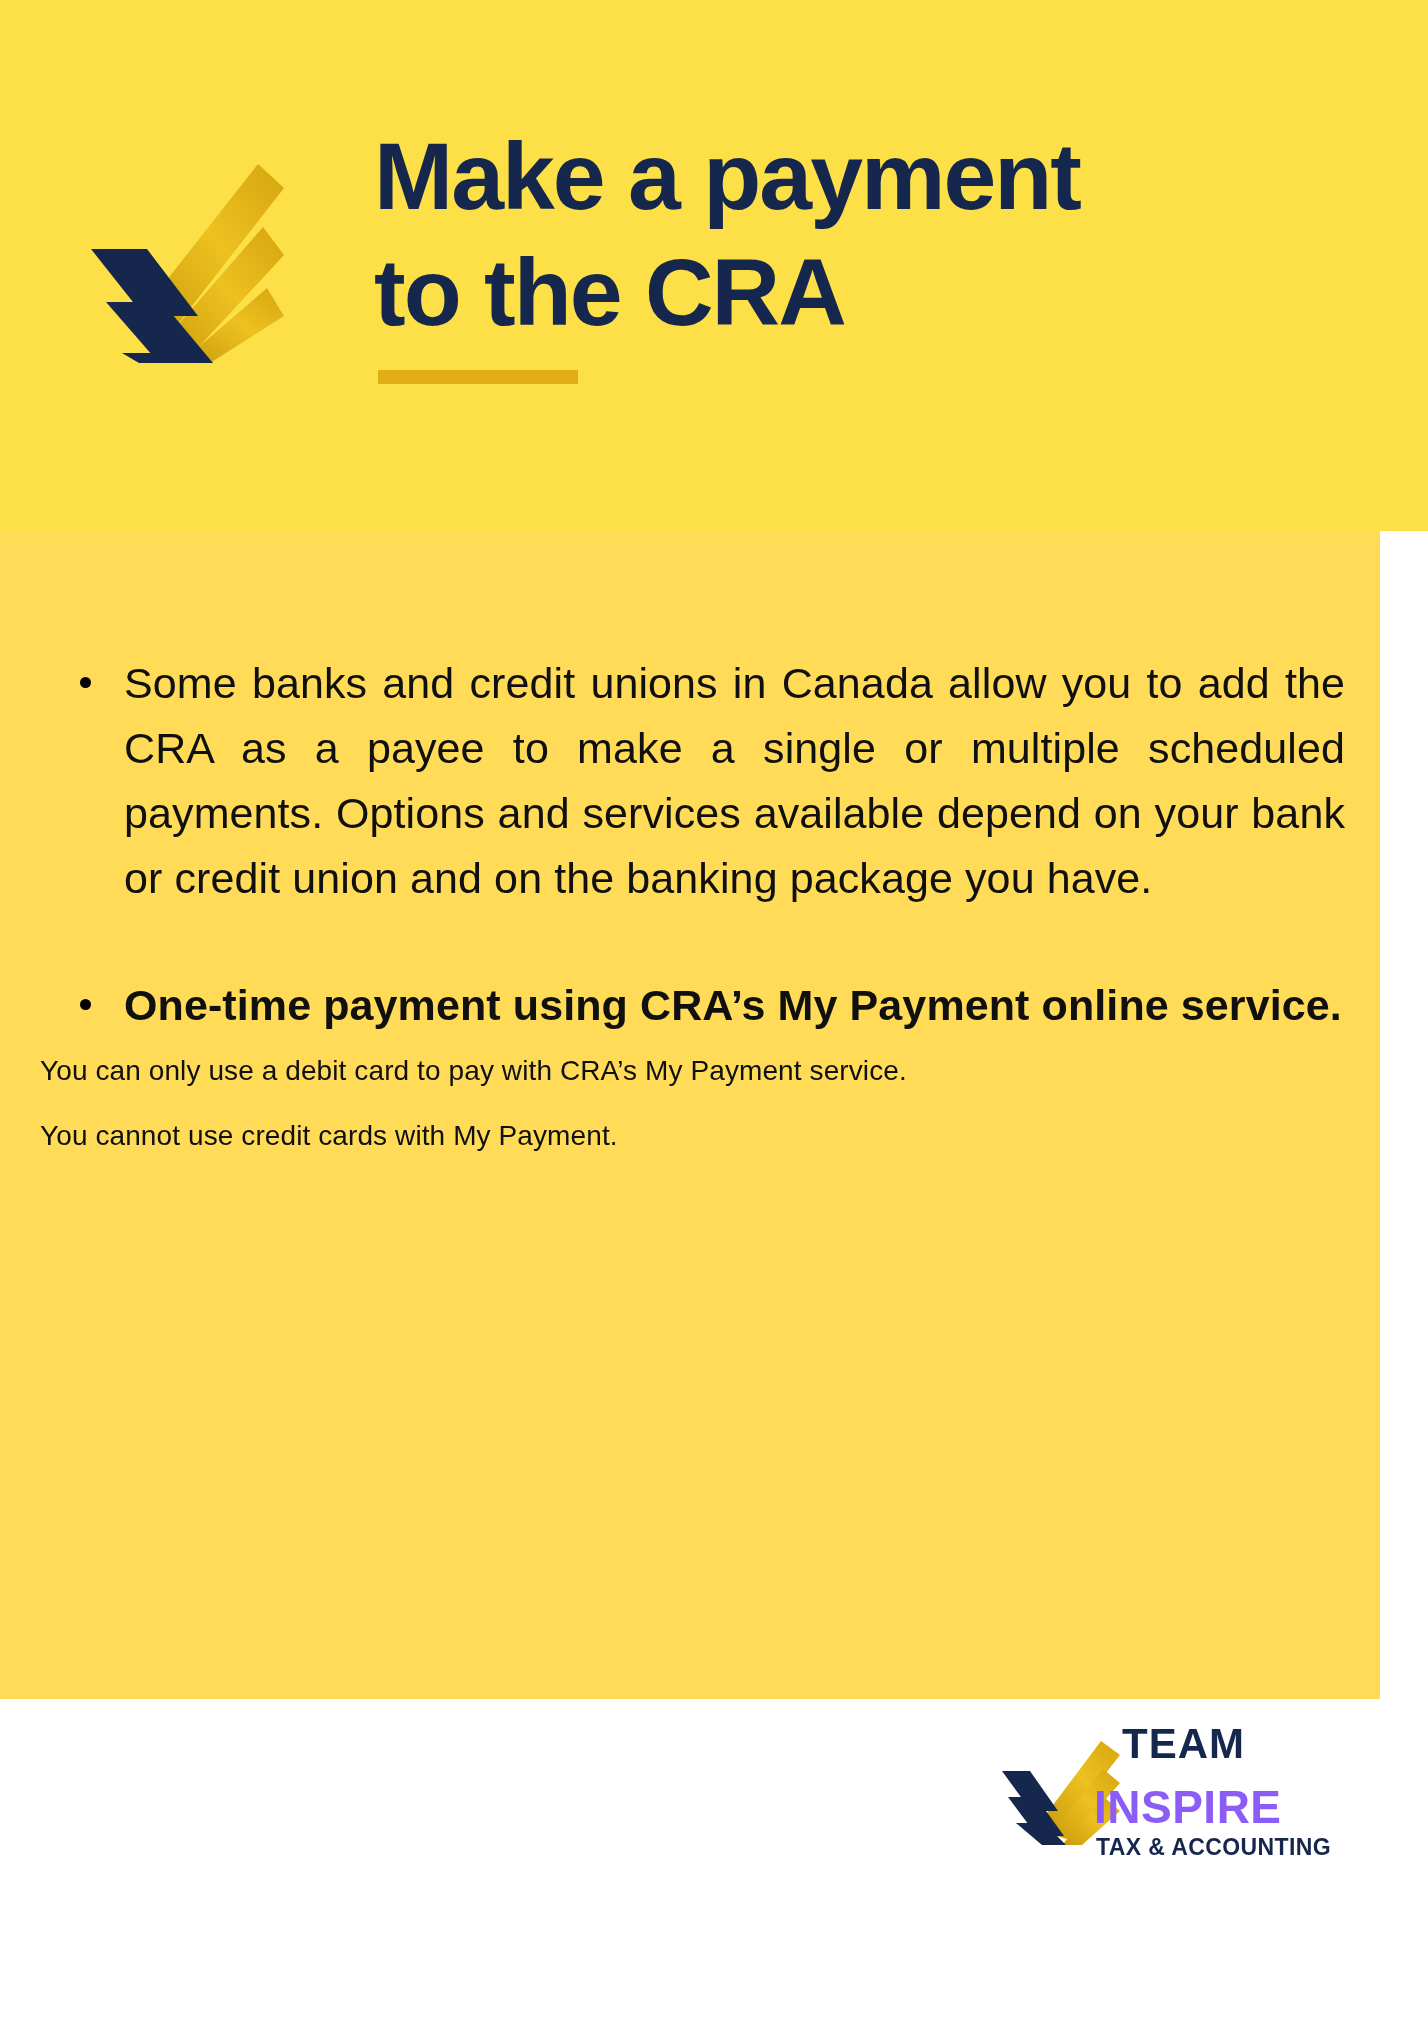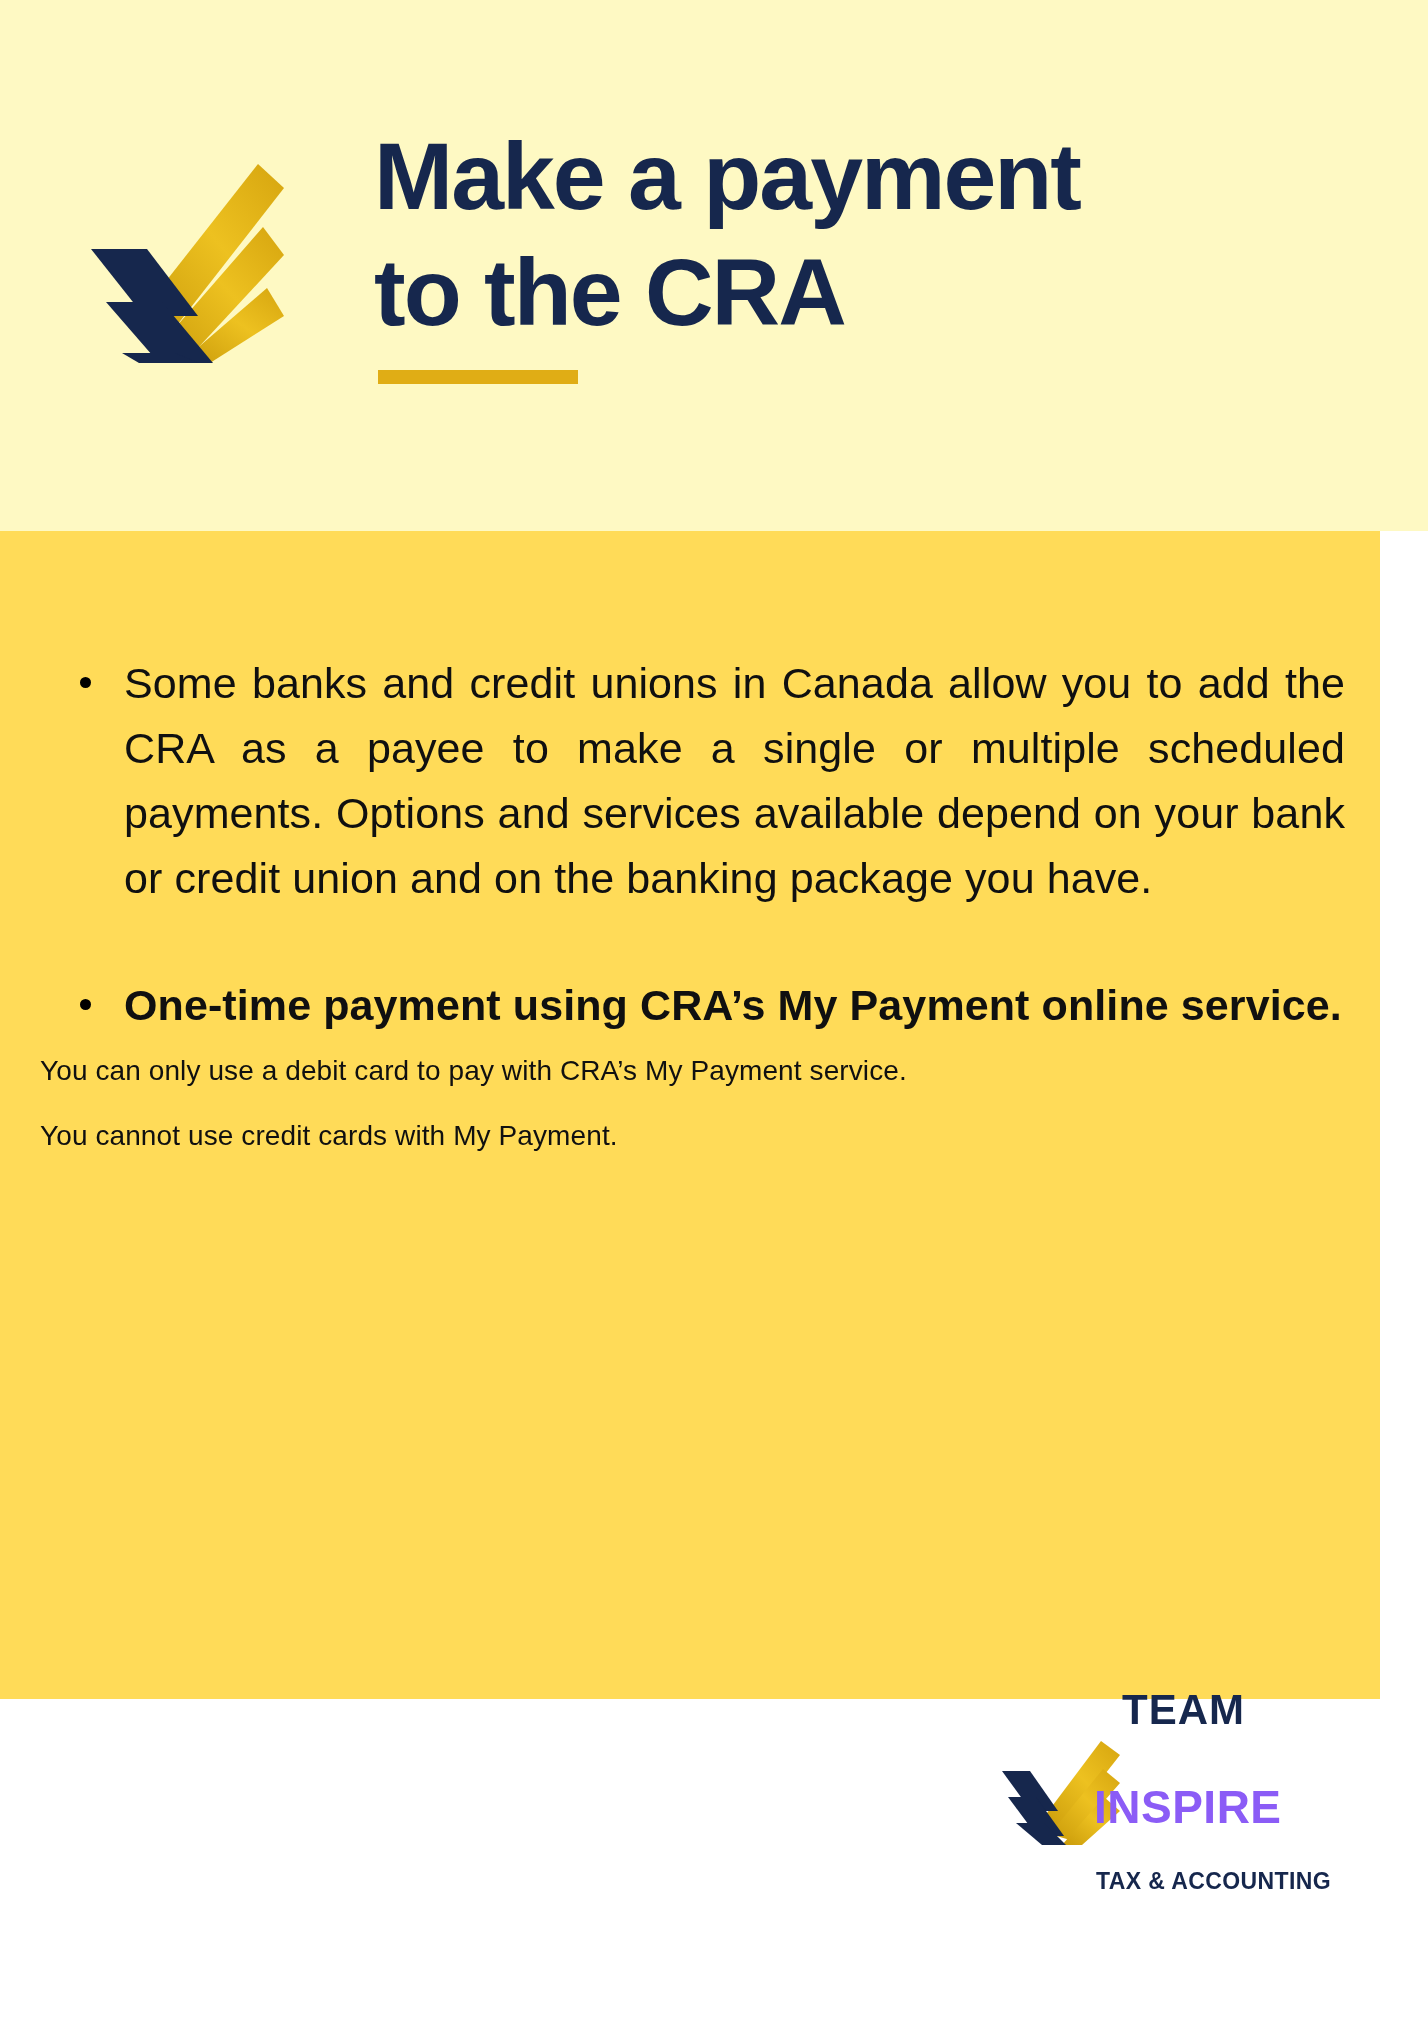--- a/index.html
+++ b/index.html
@@ -18,21 +18,21 @@
     overflow: hidden;
   }
 
   
   .header {
     position: absolute;
     left: 0;
     top: 0;
     width: 1428px;
     height: 531px;
-    background: #fef9c3;
+    background: #fde047;
   }
   .header-logo {
     position: absolute;
     left: 34px;
     top: 128px;
     width: 250px;
     height: 235px;
   }
   .header-logo svg { display: block; width: 100%; height: 100%; }
 
@@ -142,21 +142,20 @@
     height: 108px;
     flex: 0 0 120px;
   }
   .footer-mark svg { display: block; width: 100%; height: 100%; }
   .footer-words {
     margin-left: 2px;
     display: flex;
     flex-direction: column;
     align-items: flex-start;
     line-height: 1;
-    gap: 34px;
   }
   .word-team {
     font-family: "Liberation Sans", sans-serif;
     font-weight: bold;
     font-size: 42px;
     letter-spacing: 1px;
     color: #16274d;
   }
   .word-inspire {
     font-family: "Liberation Sans", sans-serif;

